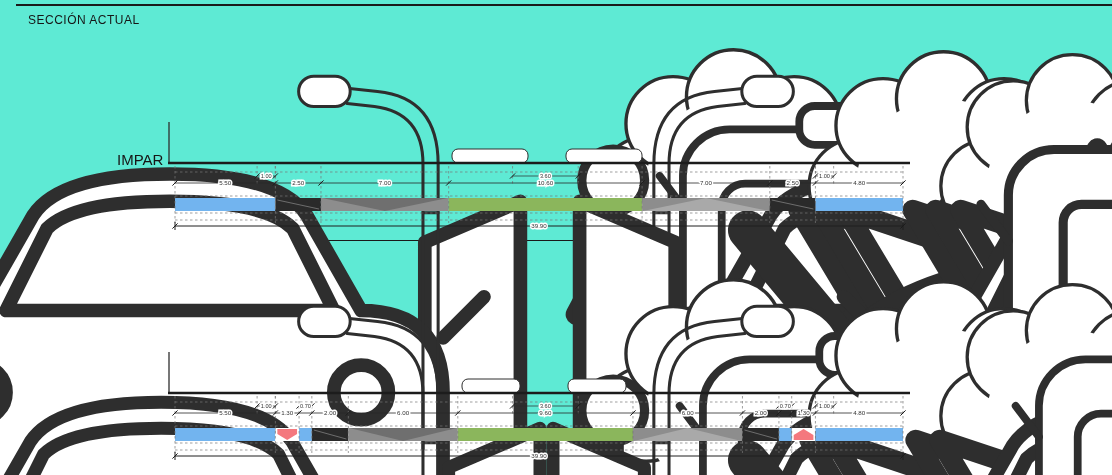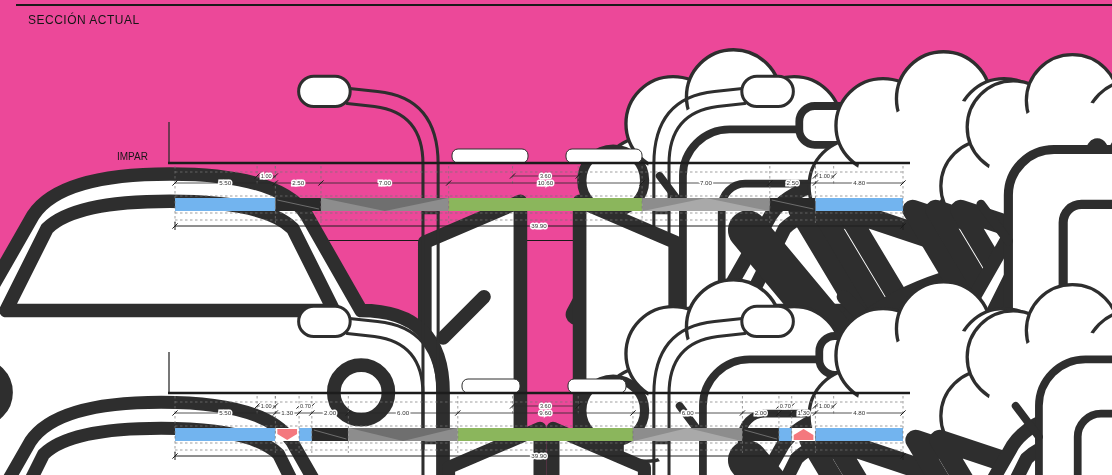--- a/index.html
+++ b/index.html
@@ -1,20 +1,20 @@
 <!DOCTYPE html>
 <html><head>
 <meta charset="utf-8">
 <style>
   html,body{margin:0;padding:0;background:#fff;}
-  .page{position:relative;width:1112px;height:475px;background:#ec4899;overflow:hidden;
+  .page{position:relative;width:1112px;height:475px;background:#5eead4;overflow:hidden;
         font-family:"Liberation Sans",sans-serif;}
   .hline{position:absolute;background:#1a1a1a;}
   .sec-title{position:absolute;font-size:12px;color:#161616;letter-spacing:.5px;}
-  .side-label{position:absolute;font-size:10px;color:#161616;}
+  .side-label{position:absolute;font-size:15px;color:#161616;}
   svg.canvas{position:absolute;left:0;top:0;}
   .ol{stroke:#2e2e2e;fill:#fff;stroke-width:1;stroke-linejoin:round;stroke-linecap:round;}
   .ln{stroke:#2e2e2e;fill:none;stroke-width:1;stroke-linejoin:round;stroke-linecap:round;}
   .fig{stroke:#2e2e2e;fill:none;stroke-width:2.3;stroke-linecap:round;stroke-linejoin:round;}
   .wall{stroke:#2e2e2e;stroke-width:1.3;}
   .planter{stroke:#2e2e2e;fill:#fff;stroke-width:1;}
 </style>
 </head>
 <body>
 

